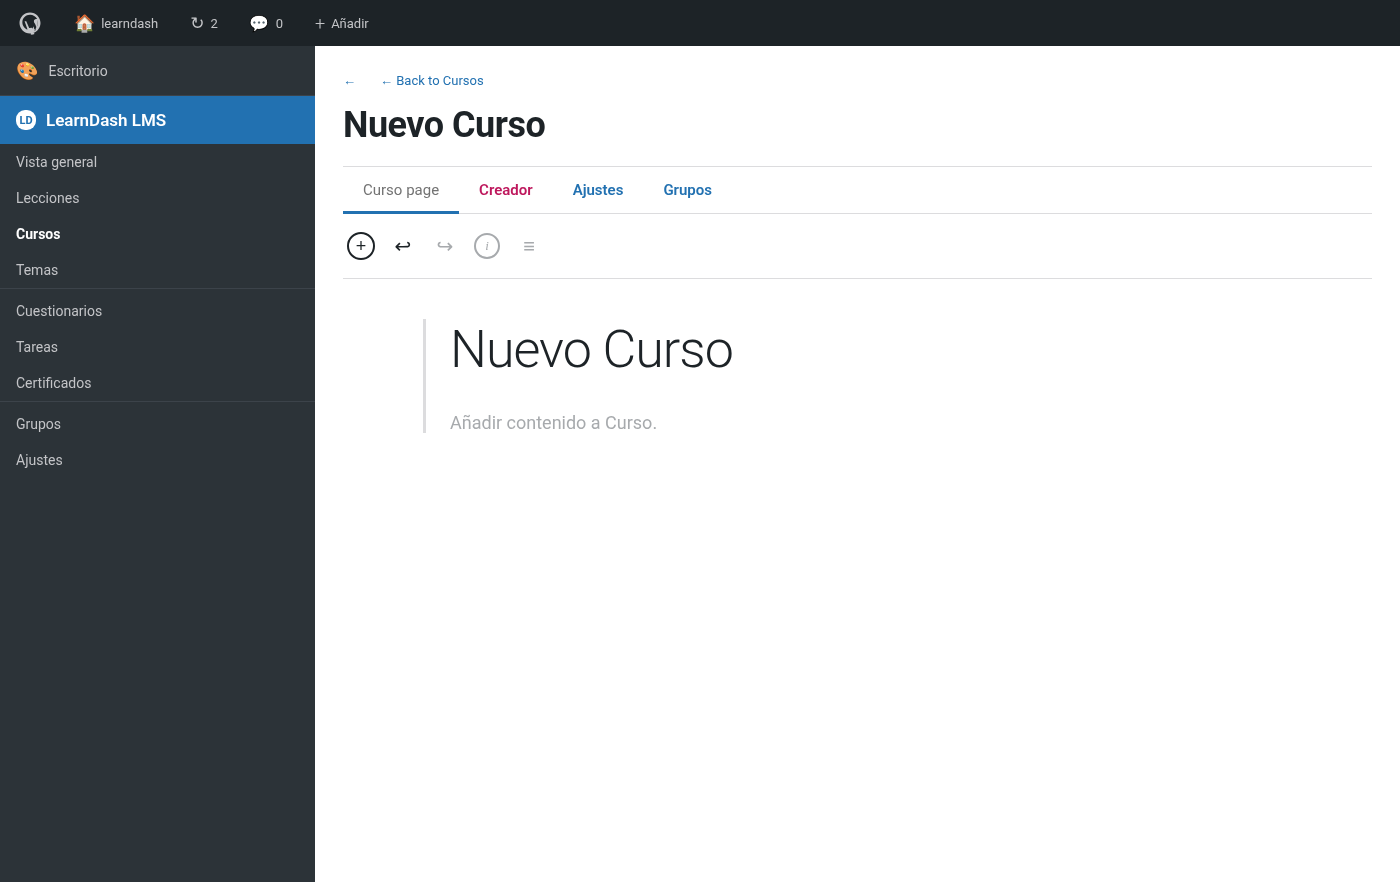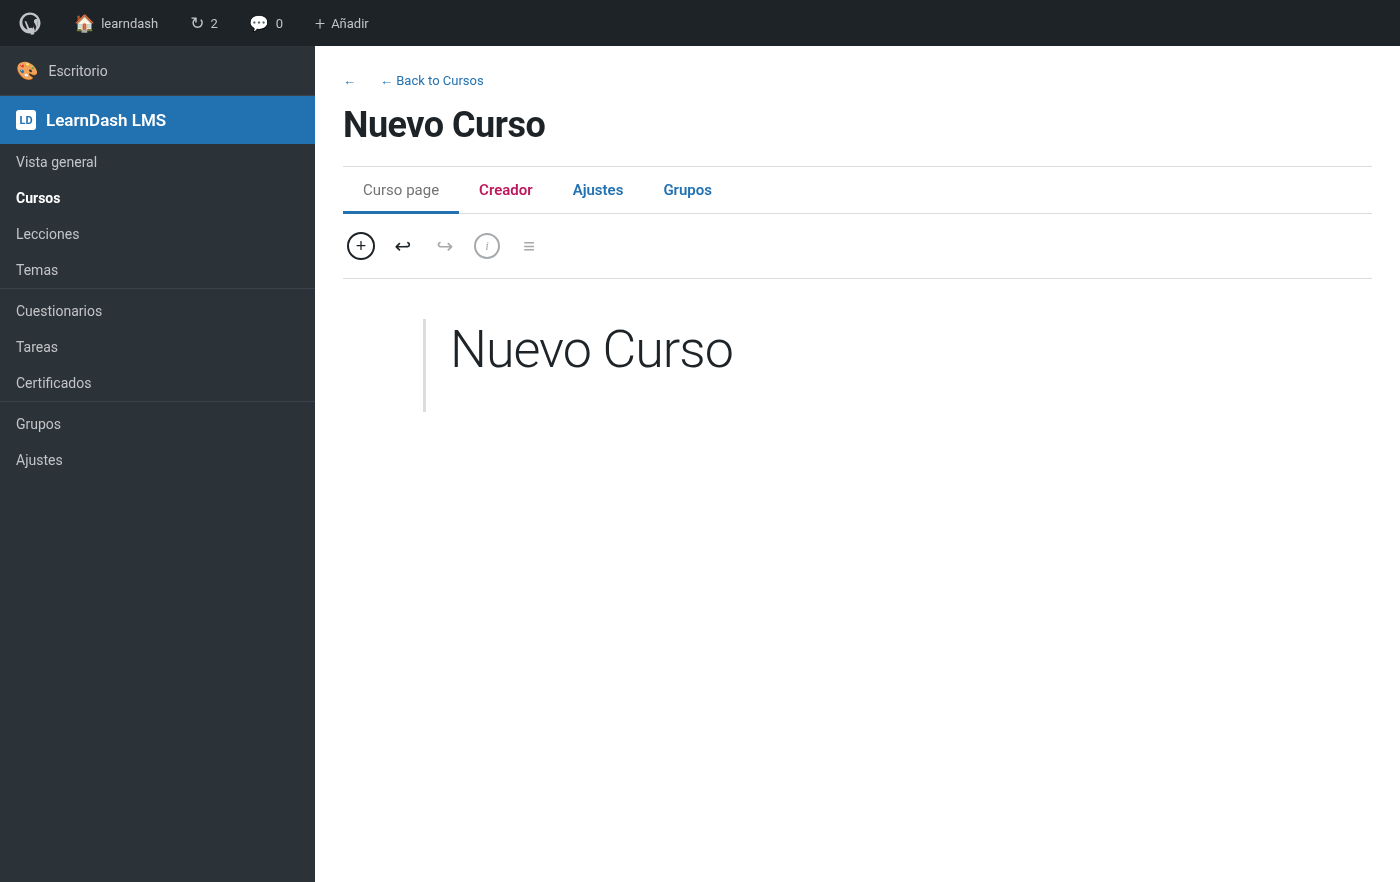--- a/index.html
+++ b/index.html
@@ -209,21 +209,21 @@
     
     .wp-logo {
       width: 24px;
       height: 24px;
     }
     
     .ld-icon {
       width: 20px;
       height: 20px;
       background: #fff;
-      border-radius: 3px;
+      border-radius: 9px;
       display: flex;
       align-items: center;
       justify-content: center;
       font-size: 11px;
       font-weight: 700;
       color: #2271b1;
     }
   </style>
 </head>
 <body>
@@ -267,25 +267,25 @@
 
     <div class="sidebar-brand">
       <div class="ld-icon">LD</div>
       <span>LearnDash LMS</span>
     </div>
 
     <nav class="sidebar-nav">
       <a class="sidebar-nav-item">
         <span>Vista general</span>
       </a>
+      <a class="sidebar-nav-item">
+        <span>Lecciones</span>
+      </a>
       <a class="sidebar-nav-item active">
         <span>Cursos</span>
-      </a>
-      <a class="sidebar-nav-item">
-        <span>Lecciones</span>
       </a>
       <a class="sidebar-nav-item">
         <span>Temas</span>
       </a>
       <a class="sidebar-nav-item separator">
         <span>Cuestionarios</span>
       </a>
       <a class="sidebar-nav-item">
         <span>Tareas</span>
       </a>
@@ -347,18 +347,19 @@
         </button>
         <button class="toolbar-btn disabled" title="Vista de lista">
           <span style="font-size:20px; color:#a7aaad;">≡</span>
         </button>
       </div>
 
       
       <div class="editor-canvas">
         <div class="canvas-left-border">
           <div class="canvas-course-title">Nuevo Curso</div>
+          <div class="canvas-placeholder">Añadir contenido a Curso.</div>
         </div>
       </div>
 
     </div>
   </div>
 </div>
 
 </body></html>

